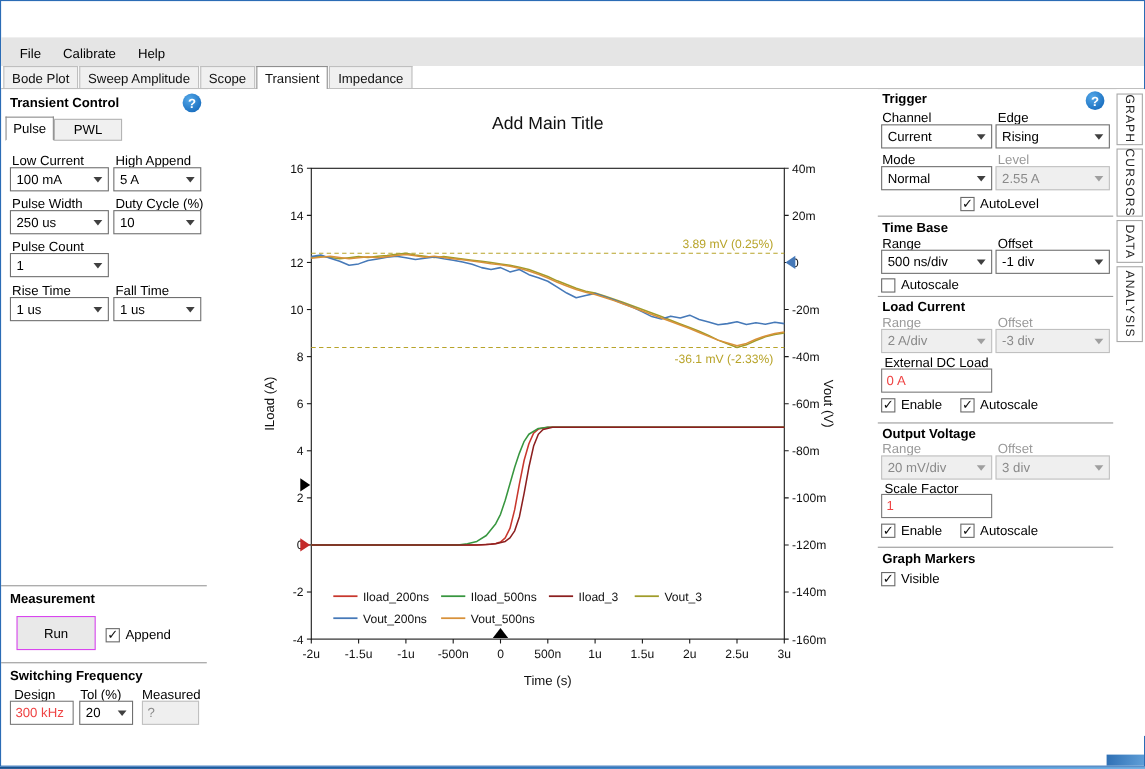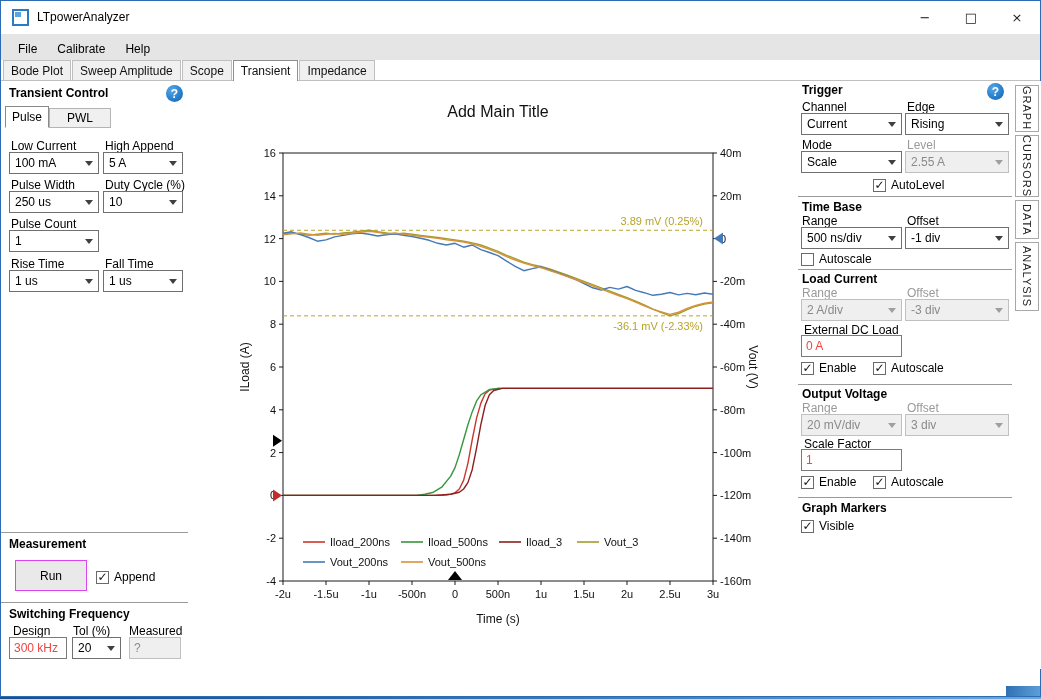--- a/index.html
+++ b/index.html
@@ -51,29 +51,20 @@
   .desktop-corner{position:absolute;right:0;bottom:0;width:34px;height:10px;background:linear-gradient(100deg,#2e6fb4,#5f9fd8)}
   
   svg.chart{position:absolute;left:188px;top:80px;background:#fff}
   svg text{font-family:"Liberation Sans",sans-serif;fill:#111}
 </style>
 </head>
 <body>
 
 <div class="window">
 
-  <div class="titlebar">
-    <div class="app-icon"></div>
-    <span class="title-text">LTpowerAnalyzer</span>
-    <div class="win-controls">
-      <div class="win-btn">−</div>
-      <div class="win-btn">□</div>
-      <div class="win-btn">×</div>
-    </div>
-  </div>
 
   <div class="menubar">
     <div class="menu-item">File</div>
     <div class="menu-item">Calibrate</div>
     <div class="menu-item">Help</div>
   </div>
 
   <div class="tabstrip">
     <div class="tab">Bode Plot</div>
     <div class="tab">Sweep Amplitude</div>
@@ -254,21 +245,21 @@
     <span class="combo-arrow"></span>
   </div>
   <div class="lbl abs" style="left:906px;top:99px">Edge</div>
   <div class="combo abs" style="left:904px;top:112px;width:104px">
     <span>Rising</span>
     <span class="combo-arrow"></span>
   </div>
 
   <div class="lbl abs" style="left:801px;top:137px">Mode</div>
   <div class="combo abs" style="left:800px;top:150px;width:101px">
-    <span>Scale</span>
+    <span>Normal</span>
     <span class="combo-arrow"></span>
   </div>
   <div class="lbl gray abs" style="left:906px;top:137px">Level</div>
   <div class="combo disabled abs" style="left:904px;top:150px;width:104px">
     <span>2.55 A</span>
     <span class="combo-arrow"></span>
   </div>
 
   <span class="checkbox abs checked" style="left:872px;top:178px"></span>
   <span class="lbl abs" style="left:890px;top:177px">AutoLevel</span>

